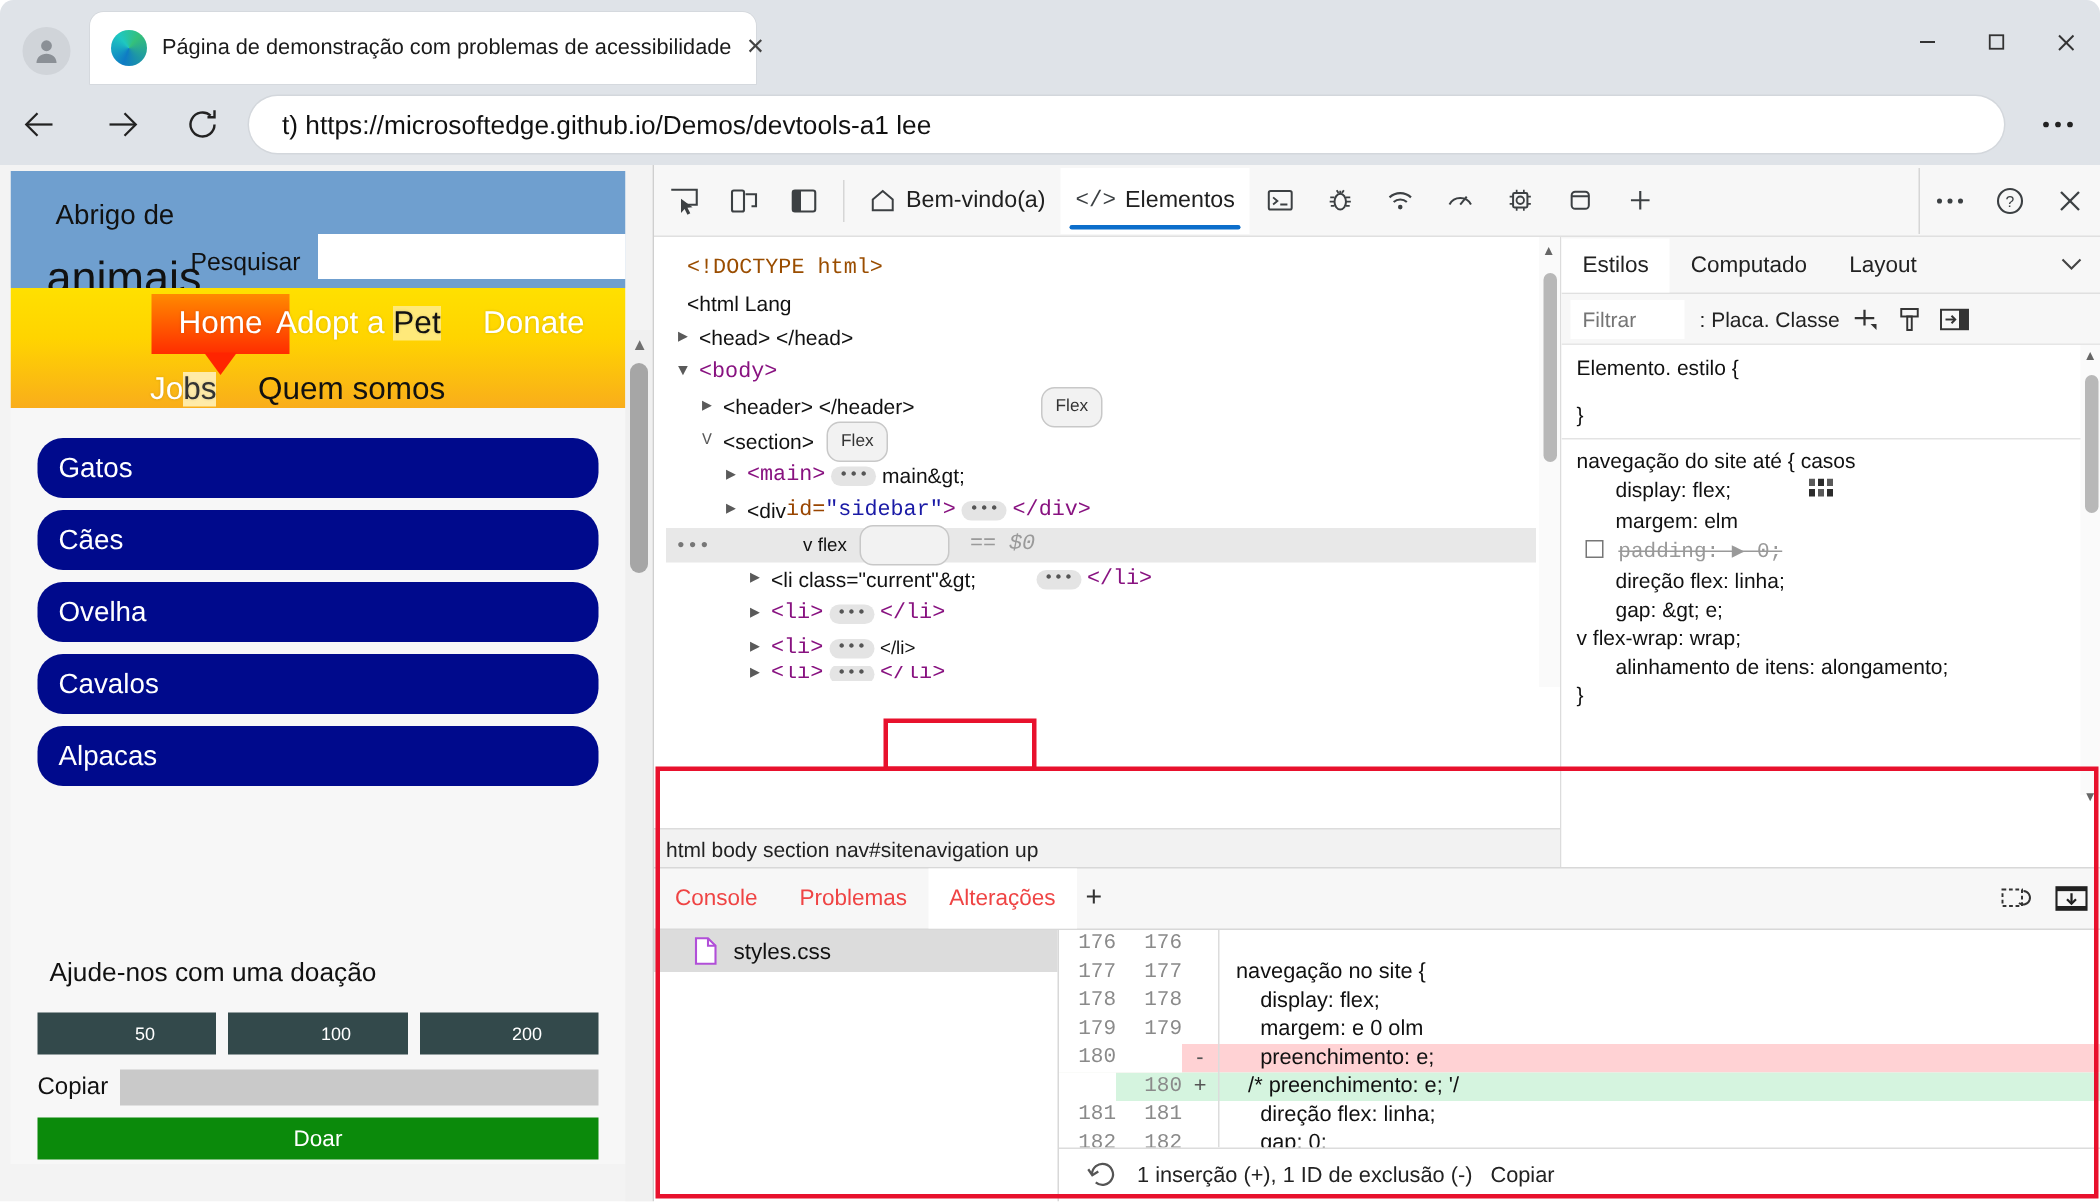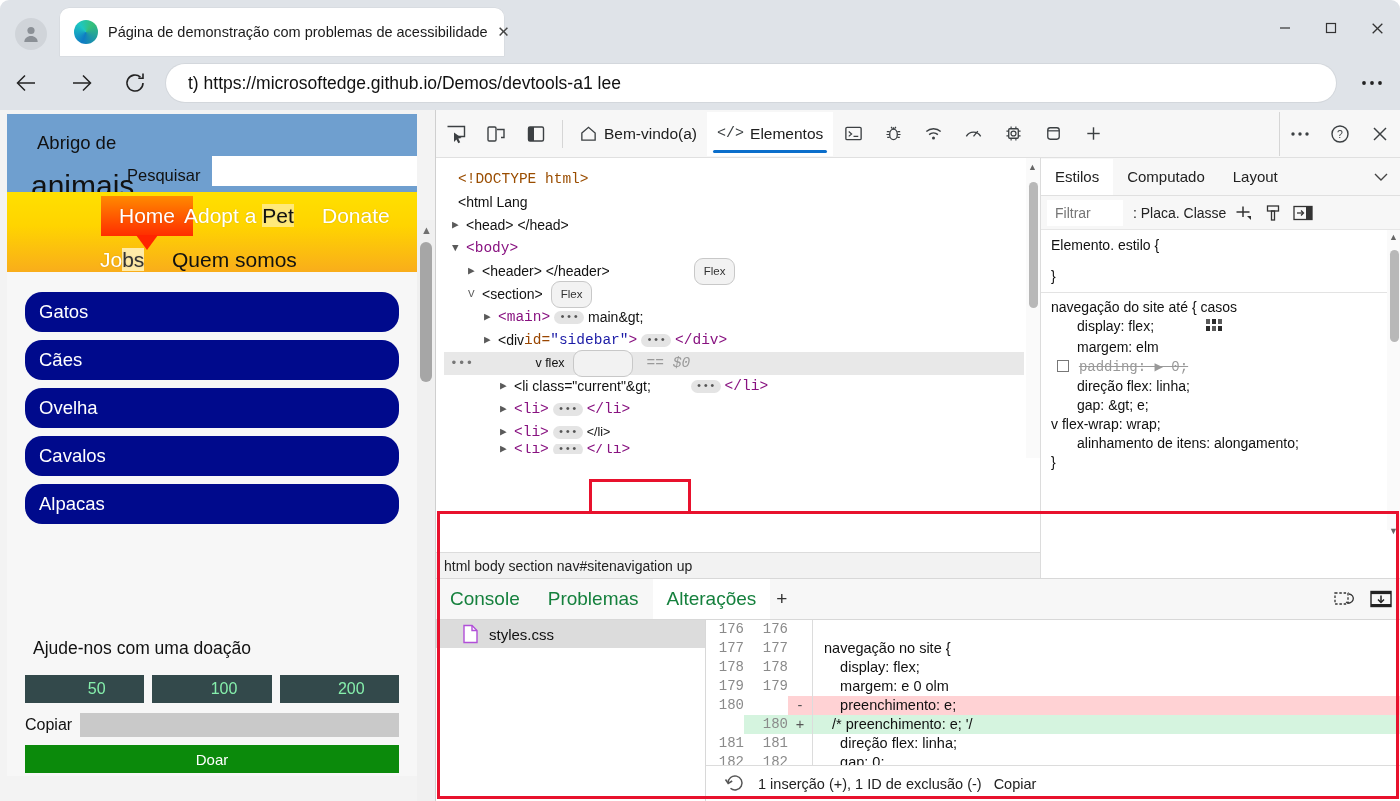--- a/index.html
+++ b/index.html
@@ -117,22 +117,22 @@
   .cat-list{ position:absolute; left:0; top:170px; width:410px; }
   .cat-item{
     margin:8px 18px; height:40px; background:#000a8c;
     display:flex; align-items:center; padding-left:14px;
     color:#ffffff; font-size:18.5px;border-radius:17px;
   }
   .donate-block{ position:absolute; left:0; top:524px; width:410px; }
   .donate-title{ margin-left:26px; font-size:17.5px; color:#111; }
   .amount-row{ display:flex; gap:8px; margin:16px 18px 0 18px; }
   .amount-btn{
-    flex:1; height:28px; background:#33494b; color:#86efac;
-    display:flex;align-items:center;justify-content:center; font-size:16px;padding-left:24px;
+    flex:1; height:28px; background:#33494b; color:#ffffff;
+    display:flex;align-items:center;justify-content:center; font-size:12px;padding-left:24px;
   }
   .other-row{ display:flex; align-items:center; margin:10px 18px 0 18px; gap:8px;}
   .other-label{ font-size:16px;color:#111; }
   .other-input{ flex:1; height:24px; background:#c9c9c9; border:0; }
   .doar-btn{
     margin:8px 18px 0 18px; height:28px; background:#0b8a0b; color:#fff;
     display:flex;align-items:center;justify-content:center;font-size:15px;
   }
 
   .vp-scroll-v{
@@ -219,21 +219,21 @@
   .flexicon{ display:inline-block; margin-left:48px; vertical-align:-2px;}
   .styles-scroll{ position:absolute; right:0; top:72px; width:14px; height:300px; background:#fafafa;}
   .styles-scroll .thumb{ position:absolute; left:3px; top:20px; width:9px;height:92px;background:#b8b8b8;border-radius:5px;}
 
   
   .drawer-tabs{
     position:absolute; left:0; top:468px; width:965px; height:42px;
     background:#f7f7f7; border-top:1px solid #d8d8d8; border-bottom:1px solid #d8d8d8;
     display:flex; align-items:center;
   }
-  .dr-tab{ padding:0 14px; font-size:19px; color:#15803d; height:40px; line-height:40px; cursor:pointer;}
+  .dr-tab{ padding:0 14px; font-size:15px; color:#ef4444; height:40px; line-height:40px; cursor:pointer;}
   .dr-tab.active{ background:#ffffff; }
   .dr-plus{ font-size:19px;color:#333;padding:0 6px; cursor:pointer;}
   .highlight-box{
     position:absolute; border:3.5px solid #e8112d; pointer-events:none;
   }
   .drawer-body{
     position:absolute; left:0; top:510px; width:965px; height:181px; display:flex; background:#ffffff;
   }
   .file-list{ width:270px; border-right:1px solid #d8d8d8; background:#ffffff; }
   .file-item{

